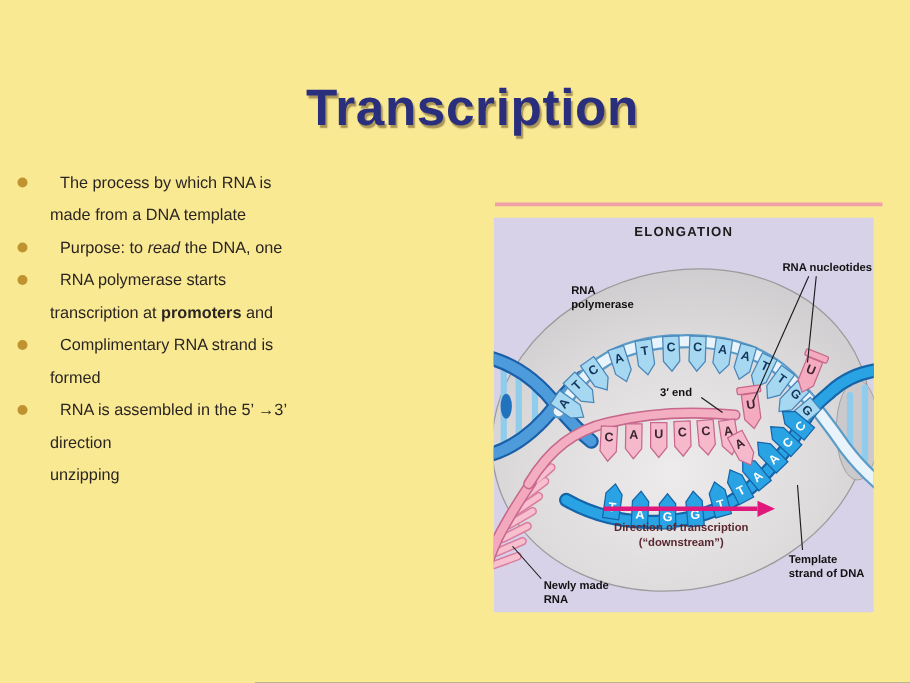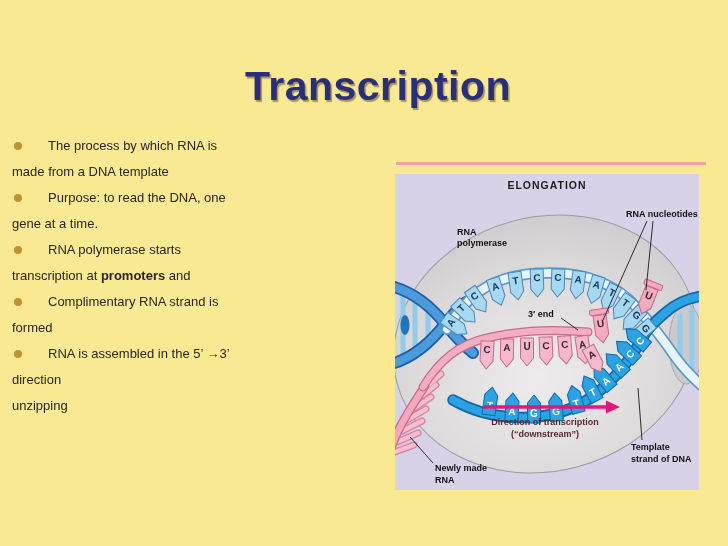--- a/index.html
+++ b/index.html
@@ -11,48 +11,47 @@
   .title{
     position:absolute;top:63px;left:0;width:708px;text-align:center;
     font-size:41px;font-weight:bold;color:#2a2f7d;letter-spacing:.5px;
     text-shadow:1.5px 2px 1px rgba(70,45,20,.45);
     margin-left:24px;
   }
   .bullets{
     position:absolute;top:133px;left:0;width:396px;
     color:#2b2522;font-size:13px;line-height:26px;
   }
-  .line{position:relative;padding-left:12px;white-space:nowrap;}
+  .line{position:relative;padding-left:40px;white-space:nowrap;}
   .line.has-bullet{padding-left:48px;}
   .dot{
     position:absolute;left:14px;top:9px;width:8px;height:8px;
     border-radius:50%;background:#bf9430;
   }
   .seg-b{font-weight:bold;margin-top:45px;}
-  .seg-i{}
+  .seg-i{font-style:italic;}
   .seg-a{font-weight:bold;}
   .top-pink-line{
     position:absolute;left:396px;top:162px;width:310px;height:3px;
     background:#f0a0a8;
   }
   .figure{position:absolute;left:395px;top:174px;width:304px;height:316px;}
   svg text{font-family:"Liberation Sans",sans-serif;}
 </style>
 </head>
 <body>
 
 <div class="slide">
 
   <div class="title">Transcription</div>
 
   <div class="bullets" id="bullets">
       <div class="line has-bullet"><span class="dot"></span><span class="">The process by which RNA is</span></div>
       <div class="line"><span class="">made from a DNA template</span></div>
       <div class="line has-bullet"><span class="dot"></span><span class="">Purpose: to </span><span class="seg-i ">read</span><span class=""> the DNA, one</span></div>
-      <div class="line"><span class="">gene at a time.</span></div>
       <div class="line has-bullet"><span class="dot"></span><span class="">RNA polymerase starts</span></div>
       <div class="line"><span class="">transcription at </span><span class="seg-b ">promoters</span><span class=""> and</span></div>
       <div class="line has-bullet"><span class="dot"></span><span class="">Complimentary RNA strand is</span></div>
       <div class="line"><span class="">formed</span></div>
       <div class="line has-bullet"><span class="dot"></span><span class="">RNA is assembled in the 5’ </span><span class="seg-a">→</span><span class="">3’</span></div>
       <div class="line"><span class="">direction</span></div>
       <div class="line"><span class="">unzipping</span></div>
     </div>
 
   <div class="top-pink-line"></div>

